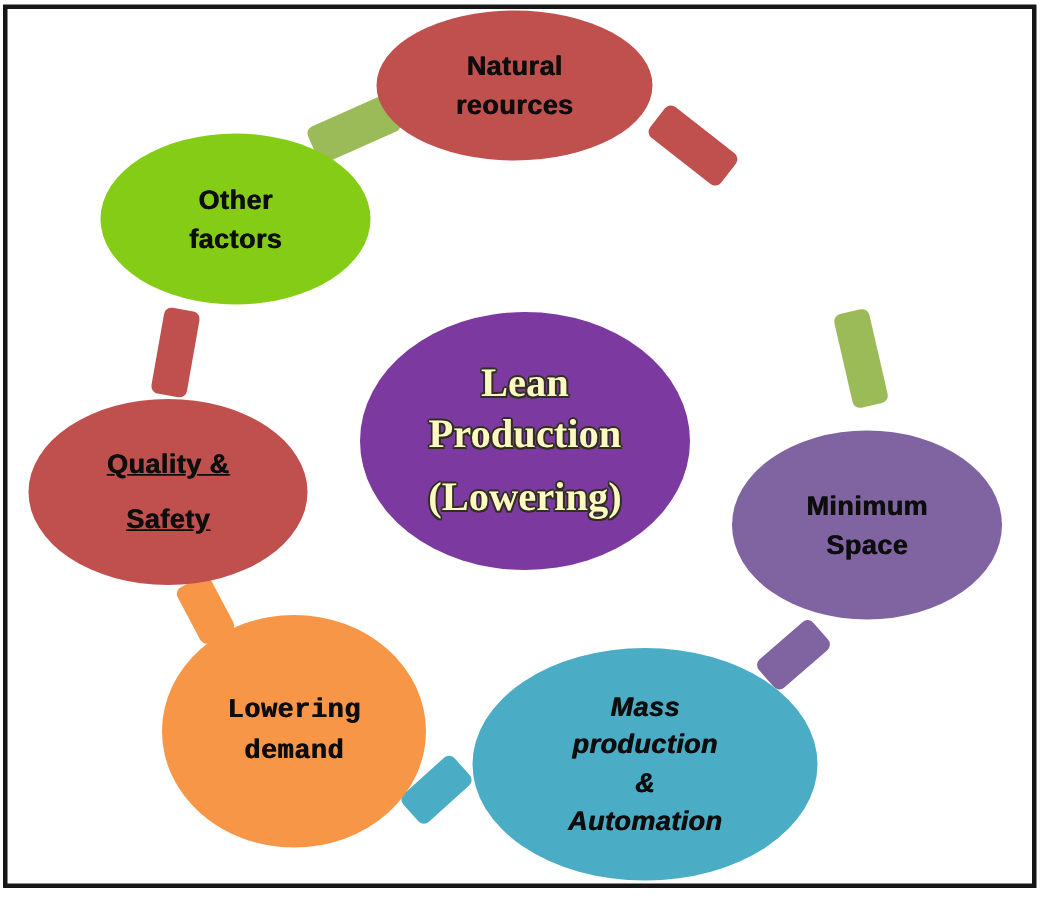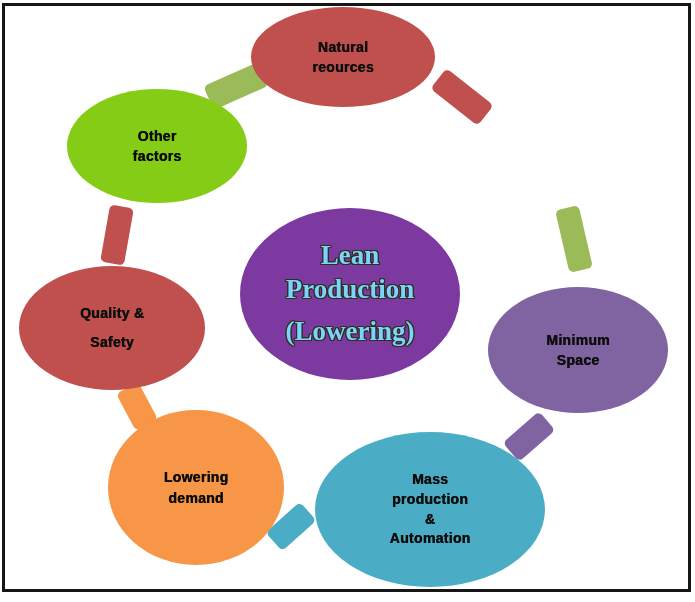--- a/index.html
+++ b/index.html
@@ -42,37 +42,37 @@
   .n-natural  { left: 251px; top: 7px;   width: 184px; height: 100px; }
   .n-jit      { left: 443px; top: 92px;  width: 205px; height: 112px; }
   .n-minspace { left: 488px; top: 287px; width: 180px; height: 126px; }
   .n-mass     { left: 315px; top: 432px; width: 230px; height: 155px; }
   .n-lowering { left: 108px; top: 410px; width: 176px; height: 155px; }
   .n-quality  { left: 19px;  top: 266px; width: 186px; height: 124px; }
   .n-other    { left: 67px;  top: 89px;  width: 180px; height: 114px; }
   .n-center   { left: 240px; top: 208px; width: 220px; height: 172px; z-index: 3; }
   .label {
     font-weight: bold;
-    font-size: 14px;
+    font-size: 18px;
     line-height: 1.45;
     color: #0d0d0d;
     text-align: center;
     white-space: pre-line;
     letter-spacing: 0.3px;
     text-shadow: 0.5px 0 #0d0d0d;
   }
-  .lh-tall { line-height: 2.05; }
+  .lh-tall { line-height: 2.05; text-decoration: underline; }
   .lh-compact { line-height: 1.4; }
   .center-text { text-align: center; }
   .center-title, .center-sub {
     font-family: "Liberation Serif", serif;
     font-weight: bold;
     font-size: 27px;
     line-height: 1.25;
-    color: #7dd3fc;
+    color: #fef9c3;
     white-space: pre-line;
     text-shadow:
       1.2px 0 #2f2f20, -1.2px 0 #2f2f20,
       0 1.2px #2f2f20, 0 -1.2px #2f2f20,
       1px 1px #2f2f20, -1px 1px #2f2f20,
       1px -1px #2f2f20, -1px -1px #2f2f20;
   }
   .center-sub { margin-top: 9px; }
 </style>
 </head>
@@ -94,28 +94,28 @@
     <div class="label">Natural
 reources</div>
   </div>
 
 
   <div class="node n-minspace" style="background-color: rgb(128, 100, 162); justify-content: center;">
     <div class="label">Minimum
 Space</div>
   </div>
 
-  <div class="node n-mass" style="background-color: rgb(75, 172, 198);">
+  <div class="node n-mass" style="background-color: rgb(75, 172, 198); font-style: italic;">
     <div class="label lh-compact">Mass
 production
 &amp;
 Automation</div>
   </div>
 
-  <div class="node n-lowering" style="background-color: rgb(247, 150, 70);">
+  <div class="node n-lowering" style="background-color: rgb(247, 150, 70); font-family: Liberation Mono, monospace;">
     <div class="label">Lowering
 demand</div>
   </div>
 
   <div class="node n-quality" style="background-color: rgb(192, 80, 77);">
     <div class="label lh-tall">Quality &amp;
 Safety</div>
   </div>
 
   <div class="node n-other" style="background-color: #84cc16;">

